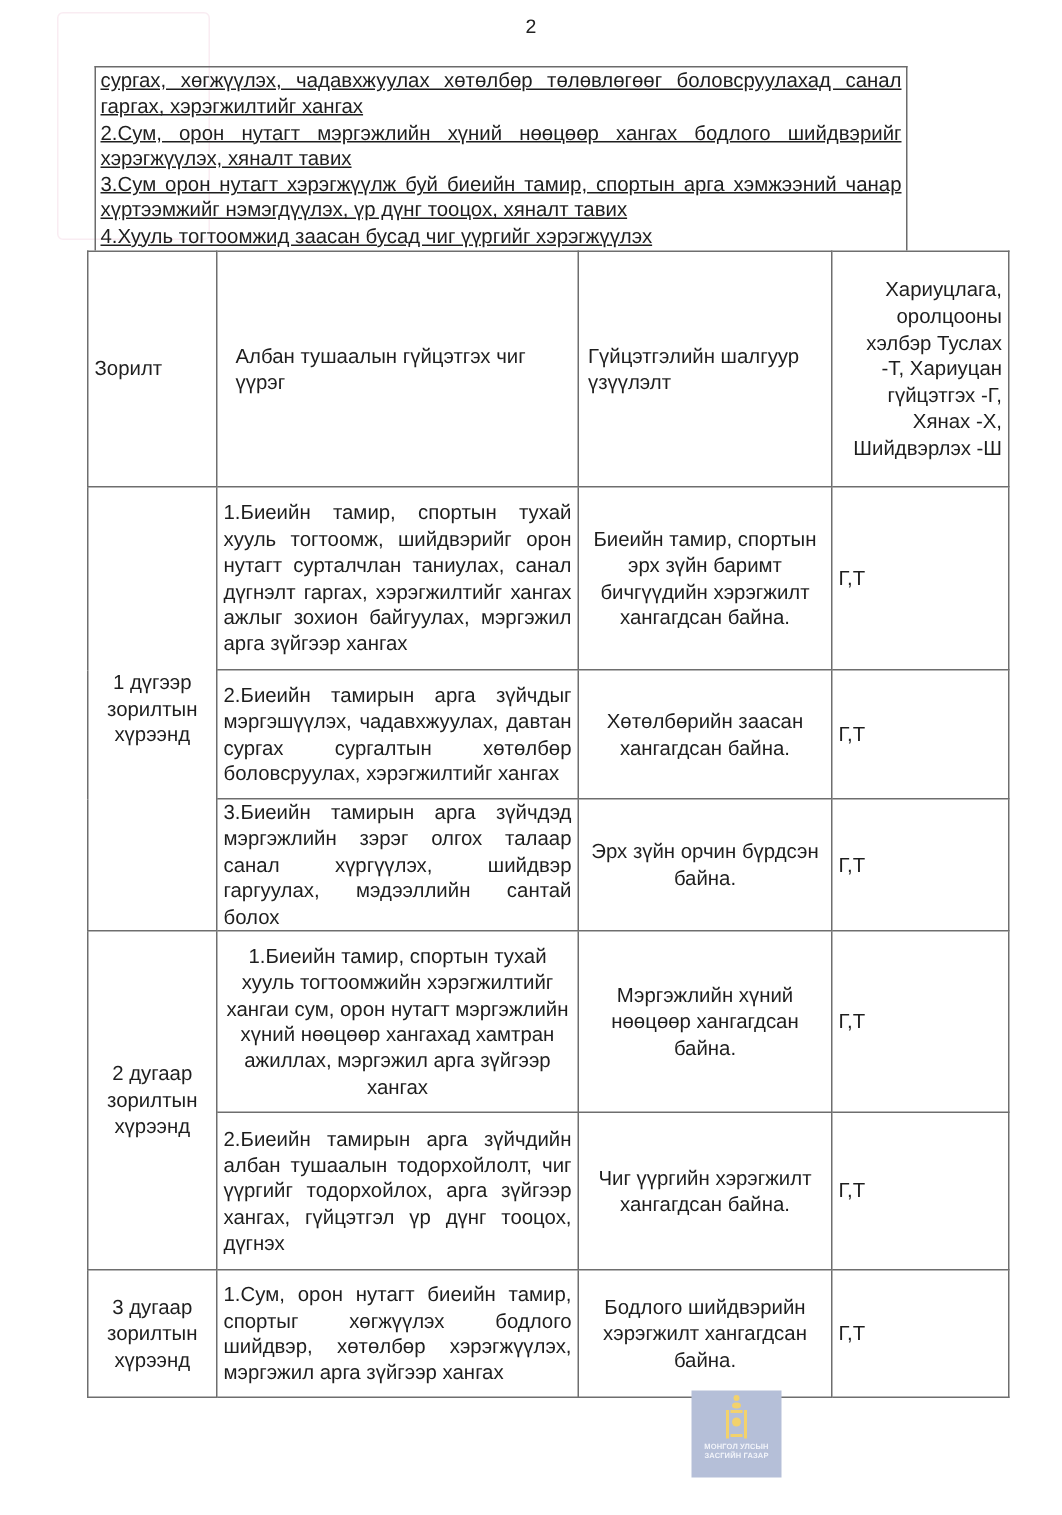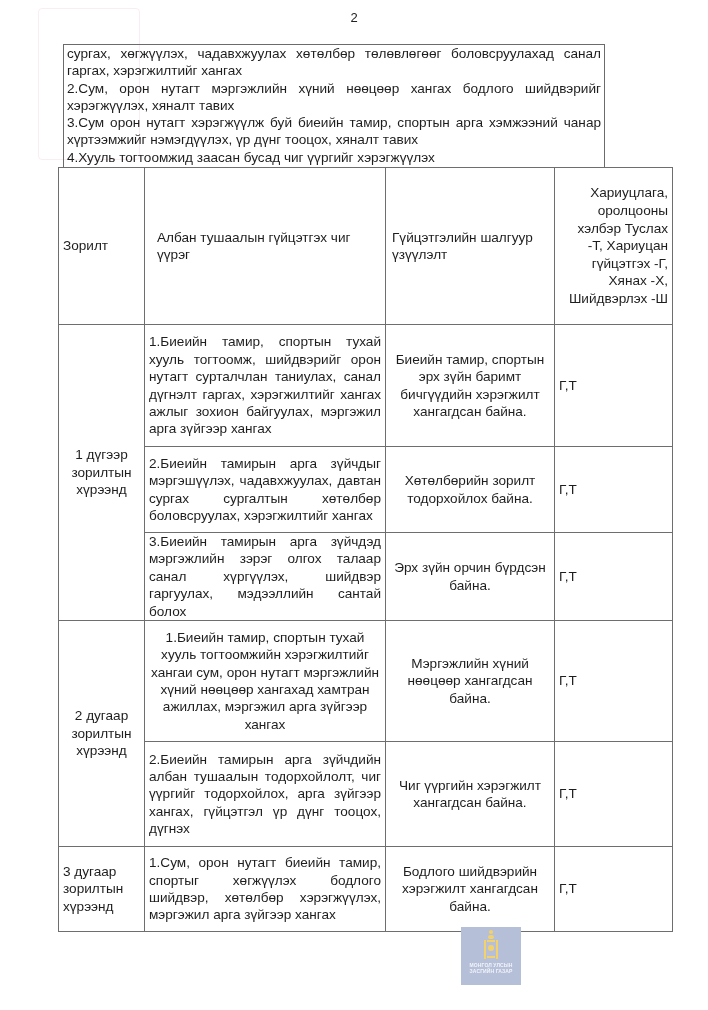--- a/index.html
+++ b/index.html
@@ -13,21 +13,21 @@
     border: 1px solid #f6e4ec; border-radius: 4px; opacity: 0.7;
   }
   .page-number {
     position: absolute; left: 0; width: 708px; top: 10px;
     text-align: center; font-size: 13px; color: #222;
   }
   .top-box {
     position: absolute; left: 63px; top: 44px; width: 542px;
     border: 1px solid #6b6b6b; border-bottom: none;
     padding: 0 3px 1px 3px; box-sizing: border-box;
-    font-size: 13.6px; line-height: 17.3px; text-align: justify;
+    font-size: 13.6px; line-height: 17.3px; text-align: justify; text-decoration: underline;
   }
   .top-box p { margin: 0; }
   table.main {
     position: absolute; left: 58px; top: 167px; width: 614px;
     border-collapse: collapse; table-layout: fixed;
     font-size: 13.6px; line-height: 17.4px;
   }
   table.main td, table.main th {
     border: 1px solid #6e6e6e; vertical-align: middle; padding: 0 4px;
     font-weight: normal;
@@ -76,21 +76,21 @@
   </tr>
 
   <tr style="height:122px">
     <td class="col-obj" rowspan="3">1 дүгээр зорилтын хүрээнд</td>
     <td class="col-duty">1.Биеийн тамир, спортын тухай хууль тогтоомж, шийдвэрийг орон нутагт сурталчлан таниулах, санал дүгнэлт гаргах, хэрэгжилтийг хангах ажлыг зохион байгуулах, мэргэжил арга зүйгээр хангах</td>
     <td class="col-ind">Биеийн тамир, спортын эрх зүйн баримт бичгүүдийн хэрэгжилт хангагдсан байна.</td>
     <td class="col-role">Г,Т</td>
   </tr>
   <tr style="height:86px">
     <td class="col-duty">2.Биеийн тамирын арга зүйчдыг мэргэшүүлэх, чадавхжуулах, давтан сургах сургалтын хөтөлбөр боловсруулах, хэрэгжилтийг хангах</td>
-    <td class="col-ind">Хөтөлбөрийн зорилт тодорхойлох байна.</td>
+    <td class="col-ind">Хөтөлбөрийн заасан хангагдсан байна.</td>
     <td class="col-role">Г,Т</td>
   </tr>
   <tr style="height:88px">
     <td class="col-duty">3.Биеийн тамирын арга зүйчдэд мэргэжлийн зэрэг олгох талаар санал хүргүүлэх, шийдвэр гаргуулах, мэдээллийн сантай болох</td>
     <td class="col-ind">Эрх зүйн орчин бүрдсэн байна.</td>
     <td class="col-role">Г,Т</td>
   </tr>
 
   <tr style="height:121px">
     <td class="col-obj" rowspan="2">2 дугаар зорилтын хүрээнд</td>
@@ -98,21 +98,21 @@
     <td class="col-ind">Мэргэжлийн хүний нөөцөөр хангагдсан байна.</td>
     <td class="col-role">Г,Т</td>
   </tr>
   <tr style="height:105px">
     <td class="col-duty">2.Биеийн тамирын арга зүйчдийн албан тушаалын тодорхойлолт, чиг үүргийг тодорхойлох, арга зүйгээр хангах, гүйцэтгэл үр дүнг тооцох, дүгнэх</td>
     <td class="col-ind">Чиг үүргийн хэрэгжилт хангагдсан байна.</td>
     <td class="col-role">Г,Т</td>
   </tr>
 
   <tr style="height:85px">
-    <td class="col-obj" style="text-align:left">3 дугаар зорилтын хүрээнд</td>
+    <td class="col-obj" style="text-align:center">3 дугаар зорилтын хүрээнд</td>
     <td class="col-duty">1.Сум, орон нутагт биеийн тамир, спортыг хөгжүүлэх бодлого шийдвэр, хөтөлбөр хэрэгжүүлэх, мэргэжил арга зүйгээр хангах</td>
     <td class="col-ind">Бодлого шийдвэрийн хэрэгжилт хангагдсан байна.</td>
     <td class="col-role">Г,Т</td>
   </tr>
 </tbody>
   </table>
 
 <div class="logo">
   <div class="soyombo">
     <div class="bar" style="left:5px;top:0;width:4px;height:4px;border-radius:50%"></div>

